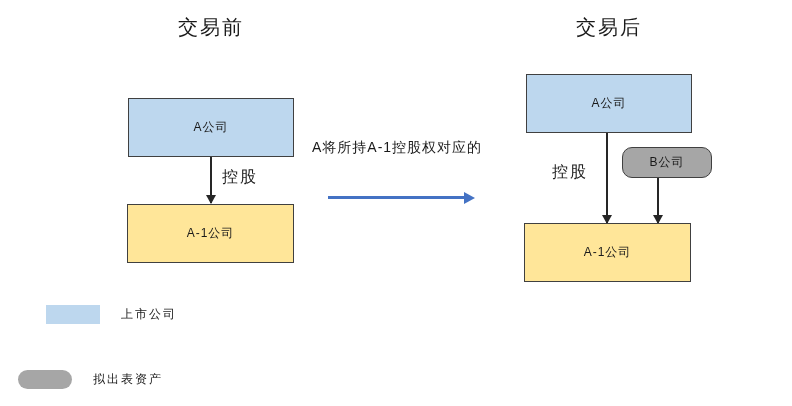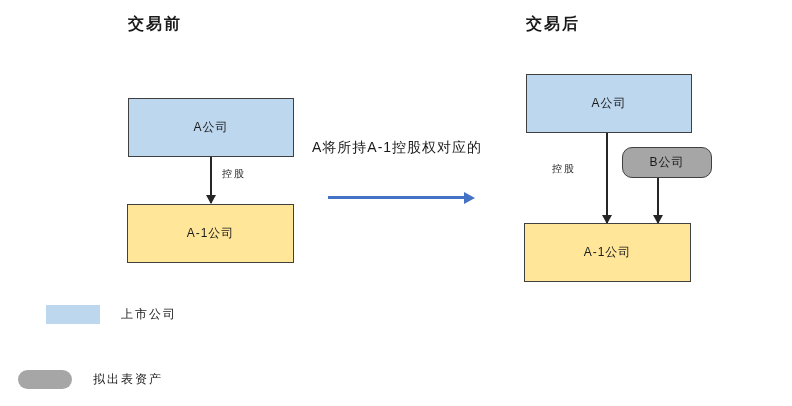--- a/index.html
+++ b/index.html
@@ -8,23 +8,23 @@
     width: 792px;
     height: 406px;
     background: #ffffff;
     font-family: "Liberation Sans", sans-serif;
     color: var(--color-text, #1a1a1a);
     overflow: hidden;
   }
   .col-title {
     position: absolute;
     top: 14px;
-    text-align: left;
-    font-size: 16px;
-    font-weight: bold;
+    text-align: center;
+    font-size: 20px;
+    font-weight: normal;
     letter-spacing: 2px;
   }
   .box {
     position: absolute;
     border: 1px solid var(--color-border, #404040);
     display: flex;
     align-items: center;
     justify-content: center;
     font-size: 12px;
     letter-spacing: 1px;
@@ -44,21 +44,21 @@
     bottom: -1px;
     left: 50%;
     transform: translateX(-50%);
     width: 0; height: 0;
     border: 5px solid transparent;
     border-bottom: none;
     border-top: 9px solid var(--color-connector, #262626);
   }
   .arrow-label {
     position: absolute;
-    font-size: 10px;
+    font-size: 16px;
     letter-spacing: 2px;
     white-space: nowrap;
   }
   .transition-text {
     position: absolute;
     font-size: 14px;
     line-height: 19px;
     letter-spacing: 1px;
     white-space: nowrap;
   }

